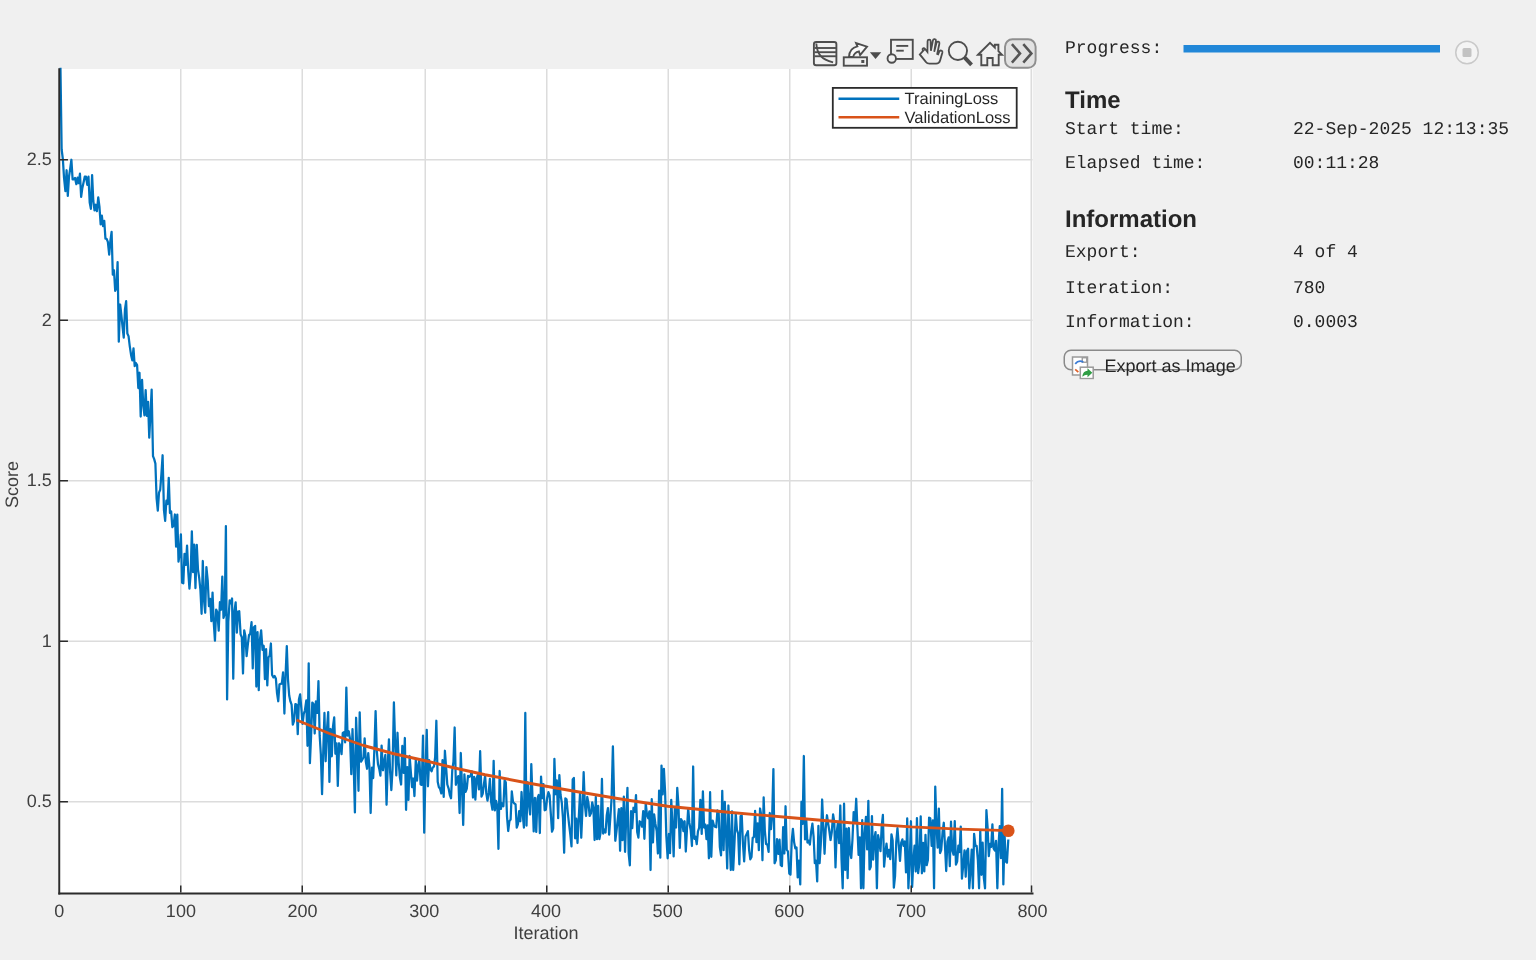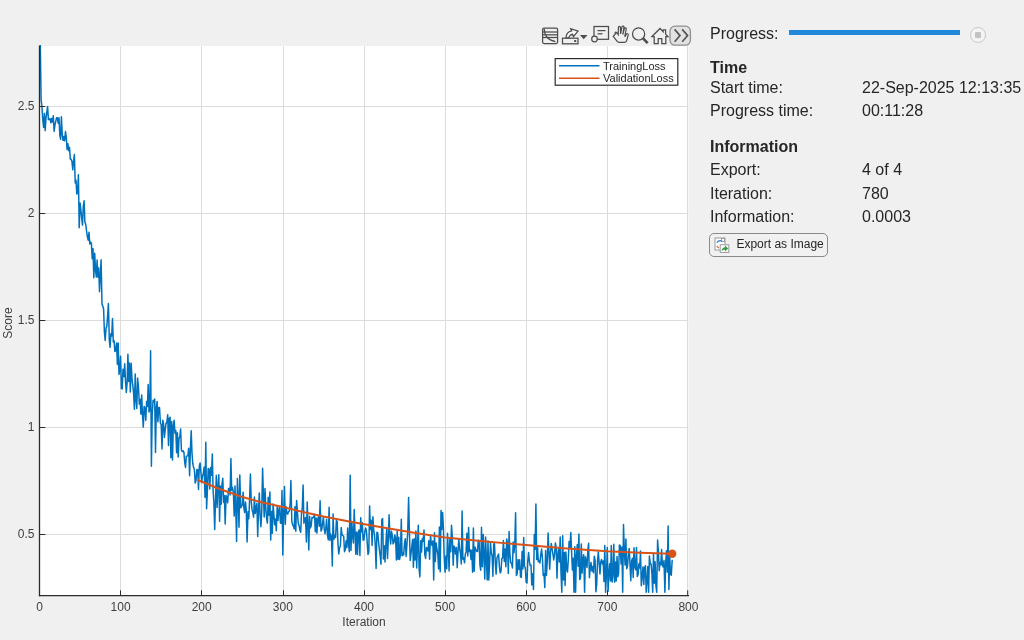--- a/index.html
+++ b/index.html
@@ -1,17 +1,17 @@
 <!DOCTYPE html>
 <html><head><meta charset="utf-8">
 <style>
   html,body{margin:0;padding:0;width:1024px;height:640px;background:#f0f0f0;
     font-family:"Liberation Sans",sans-serif;overflow:hidden;}
   .abs{position:absolute;}
-  .lbl{position:absolute;font-size:16px;color:#262626;white-space:nowrap;}
+  .lbl{position:absolute;font-size:12px;color:#262626;white-space:nowrap;font-family:Liberation Mono, monospace;}
   .hdr{position:absolute;font-size:16px;font-weight:bold;color:#262626;white-space:nowrap;}
 </style></head>
 <body>
 
 <svg class="abs" style="left:0;top:0" width="700" height="640" viewBox="0 0 700 640">
   <rect x="39.5" y="46" width="648.9" height="549.6" fill="#ffffff"></rect>
   <g stroke="#dcdcdc" stroke-width="1">
     <line x1="120.5" y1="46" x2="120.5" y2="595"></line>
     <line x1="201.5" y1="46" x2="201.5" y2="595"></line>
     <line x1="283.5" y1="46" x2="283.5" y2="595"></line>
@@ -120,32 +120,32 @@
 </svg>
 
 <div class="lbl" style="left:710px;top:25px">Progress:</div>
 <div class="abs" style="left:789px;top:29.8px;width:171px;height:5.2px;background:#2187d8"></div>
 <div class="abs" style="left:970px;top:27.2px;width:16px;height:16px;border:1px solid #c9c9c9;border-radius:50%;background:#f4f4f4;box-sizing:border-box"></div>
 <div class="abs" style="left:974.9px;top:32.1px;width:6.3px;height:6.3px;background:#c3c3c3;border-radius:1px"></div>
 
 <div class="hdr" style="left:710px;top:59px">Time</div>
 <div class="lbl" style="left:710px;top:78.5px">Start time:</div>
 <div class="lbl" style="left:862px;top:78.5px">22-Sep-2025 12:13:35</div>
-<div class="lbl" style="left:710px;top:102px">Progress time:</div>
+<div class="lbl" style="left:710px;top:102px">Elapsed time:</div>
 <div class="lbl" style="left:862px;top:102px">00:11:28</div>
 
 <div class="hdr" style="left:710px;top:137.5px">Information</div>
 <div class="lbl" style="left:710px;top:161px">Export:</div>
 <div class="lbl" style="left:862px;top:161px">4 of 4</div>
 <div class="lbl" style="left:710px;top:184.5px">Iteration:</div>
 <div class="lbl" style="left:862px;top:184.5px">780</div>
 <div class="lbl" style="left:710px;top:208px">Information:</div>
 <div class="lbl" style="left:862px;top:208px">0.0003</div>
 
-<div class="abs" style="left:709px;top:232.6px;width:118.6px;height:24px;border:1px solid #8a8a8a;border-radius:5px;background:#f1f1f1;box-sizing:border-box">
+<div class="abs" style="left:709px;top:232.6px;width:118.6px;height:14px;border:1px solid #8a8a8a;border-radius:5px;background:#f1f1f1;box-sizing:border-box">
   <svg class="abs" style="left:4px;top:3px" width="16" height="16" viewBox="0 0 16 16">
     <rect x="1" y="1" width="10" height="12" fill="#ffffff" stroke="#9a9a9a" stroke-width="1"></rect>
     <rect x="7.5" y="1.5" width="3" height="3" fill="none" stroke="#9a9a9a" stroke-width="0.9"></rect>
     <path d="M2.8 5.6 q2.4-3 5.4-1.2" fill="none" stroke="#3a7bd5" stroke-width="1.2"></path>
     <path d="M2.8 9.2 l2.1 1.9" fill="none" stroke="#e0622b" stroke-width="1.2"></path>
     <rect x="6.2" y="7.8" width="8.6" height="7.6" fill="#ffffff" stroke="#9a9a9a" stroke-width="1"></rect>
     <path d="M7.6 14.2 c0.1-2.6 1.6-3.9 3.4-4 l0-1.7 3.2 3 -3.2 3 0-1.7 c-1.5 0-2.4 0.5-3.4 1.4 z" fill="#2f9e44"></path>
   </svg>
   <div style="position:absolute;left:26.4px;top:3px;font-size:12px;color:#262626;white-space:nowrap">Export as Image</div>
 </div>

